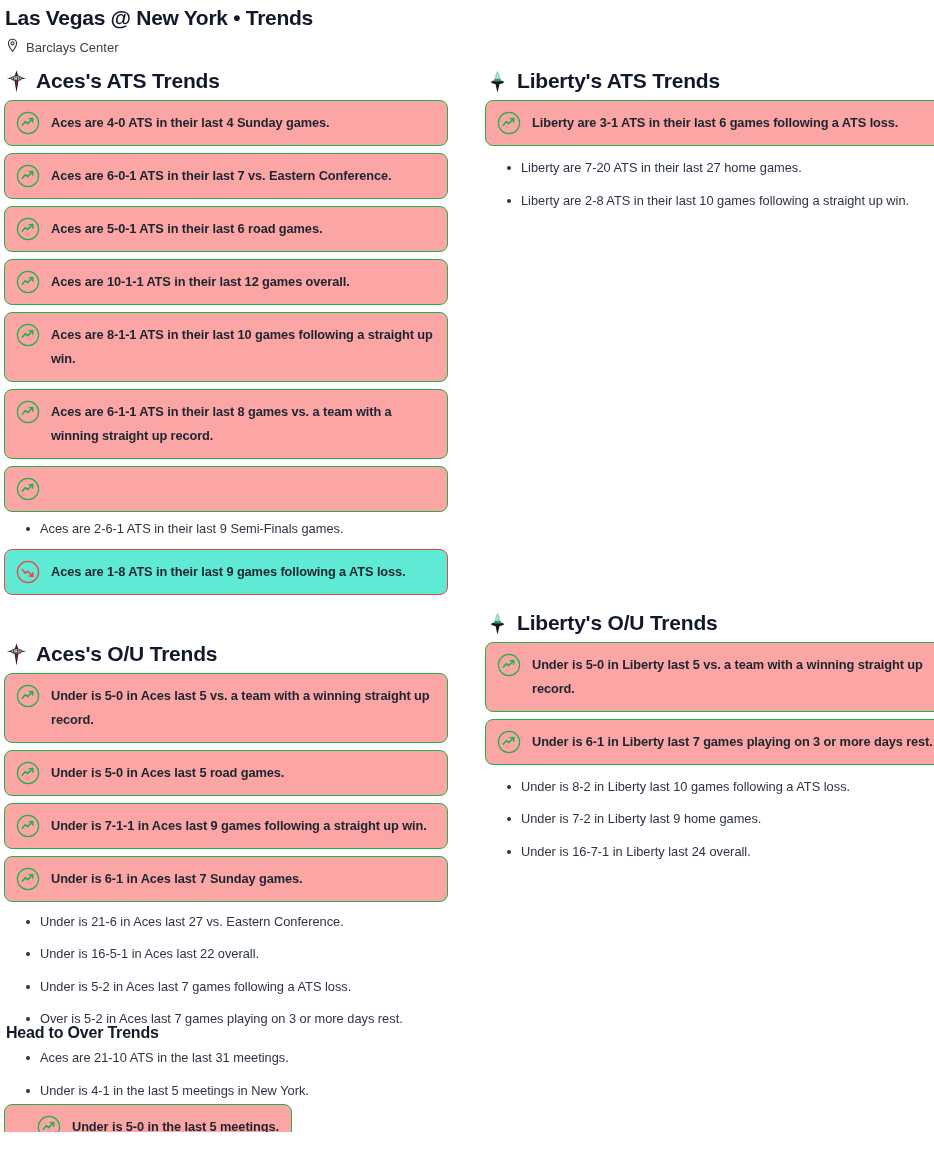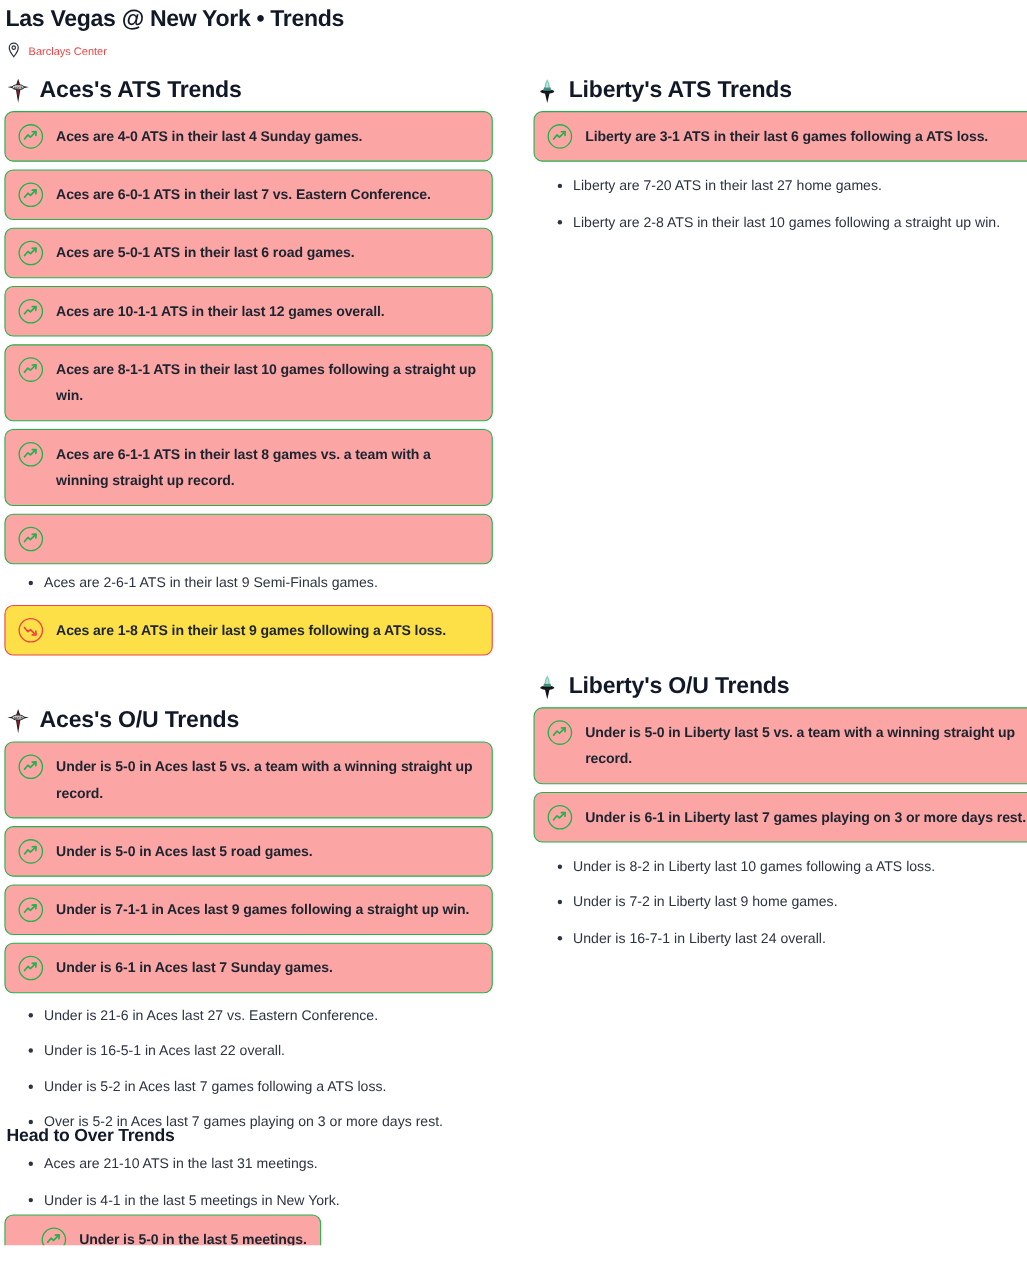--- a/index.html
+++ b/index.html
@@ -34,23 +34,23 @@
     letter-spacing: -0.3px;
     color: #111827;
   }
   .venue-row {
     display: flex;
     align-items: center;
     gap: 7px;
     padding: 7px 0 0 6px;
   }
   .venue-text {
-    font-size: 10px;
+    font-size: 13px;
     line-height: 16px;
-    color: #ef4444;
+    color: #404040;
   }
   .pin-icon { display: block; }
 
   
   .columns {
     position: relative;
     margin-top: 12px;
   }
   .col {
     position: absolute;
@@ -86,21 +86,21 @@
     align-items: flex-start;
     gap: 11px;
     box-sizing: border-box;
     border-radius: 8px;
     padding: 10px 12px 10px 11px;
     margin-bottom: 7px;
     border: 1px solid #22b24c;
     background: #e9fbf0;
   }
   .card.up   { border-color: #22b24c; background: #fca5a5; }
-  .card.down { border-color: #ef4444; background: #fde047; }
+  .card.down { border-color: #ef4444; background: #5eead4; }
   .card-text {
     font-size: 12.8px;
     line-height: 24px;
     font-weight: 700;
     color: #1c2430;
     letter-spacing: -0.1px;
     padding-top: 0px;
   }
   .card.shrink { display: inline-flex; margin-right: 0; padding-left: 32px; }
 

